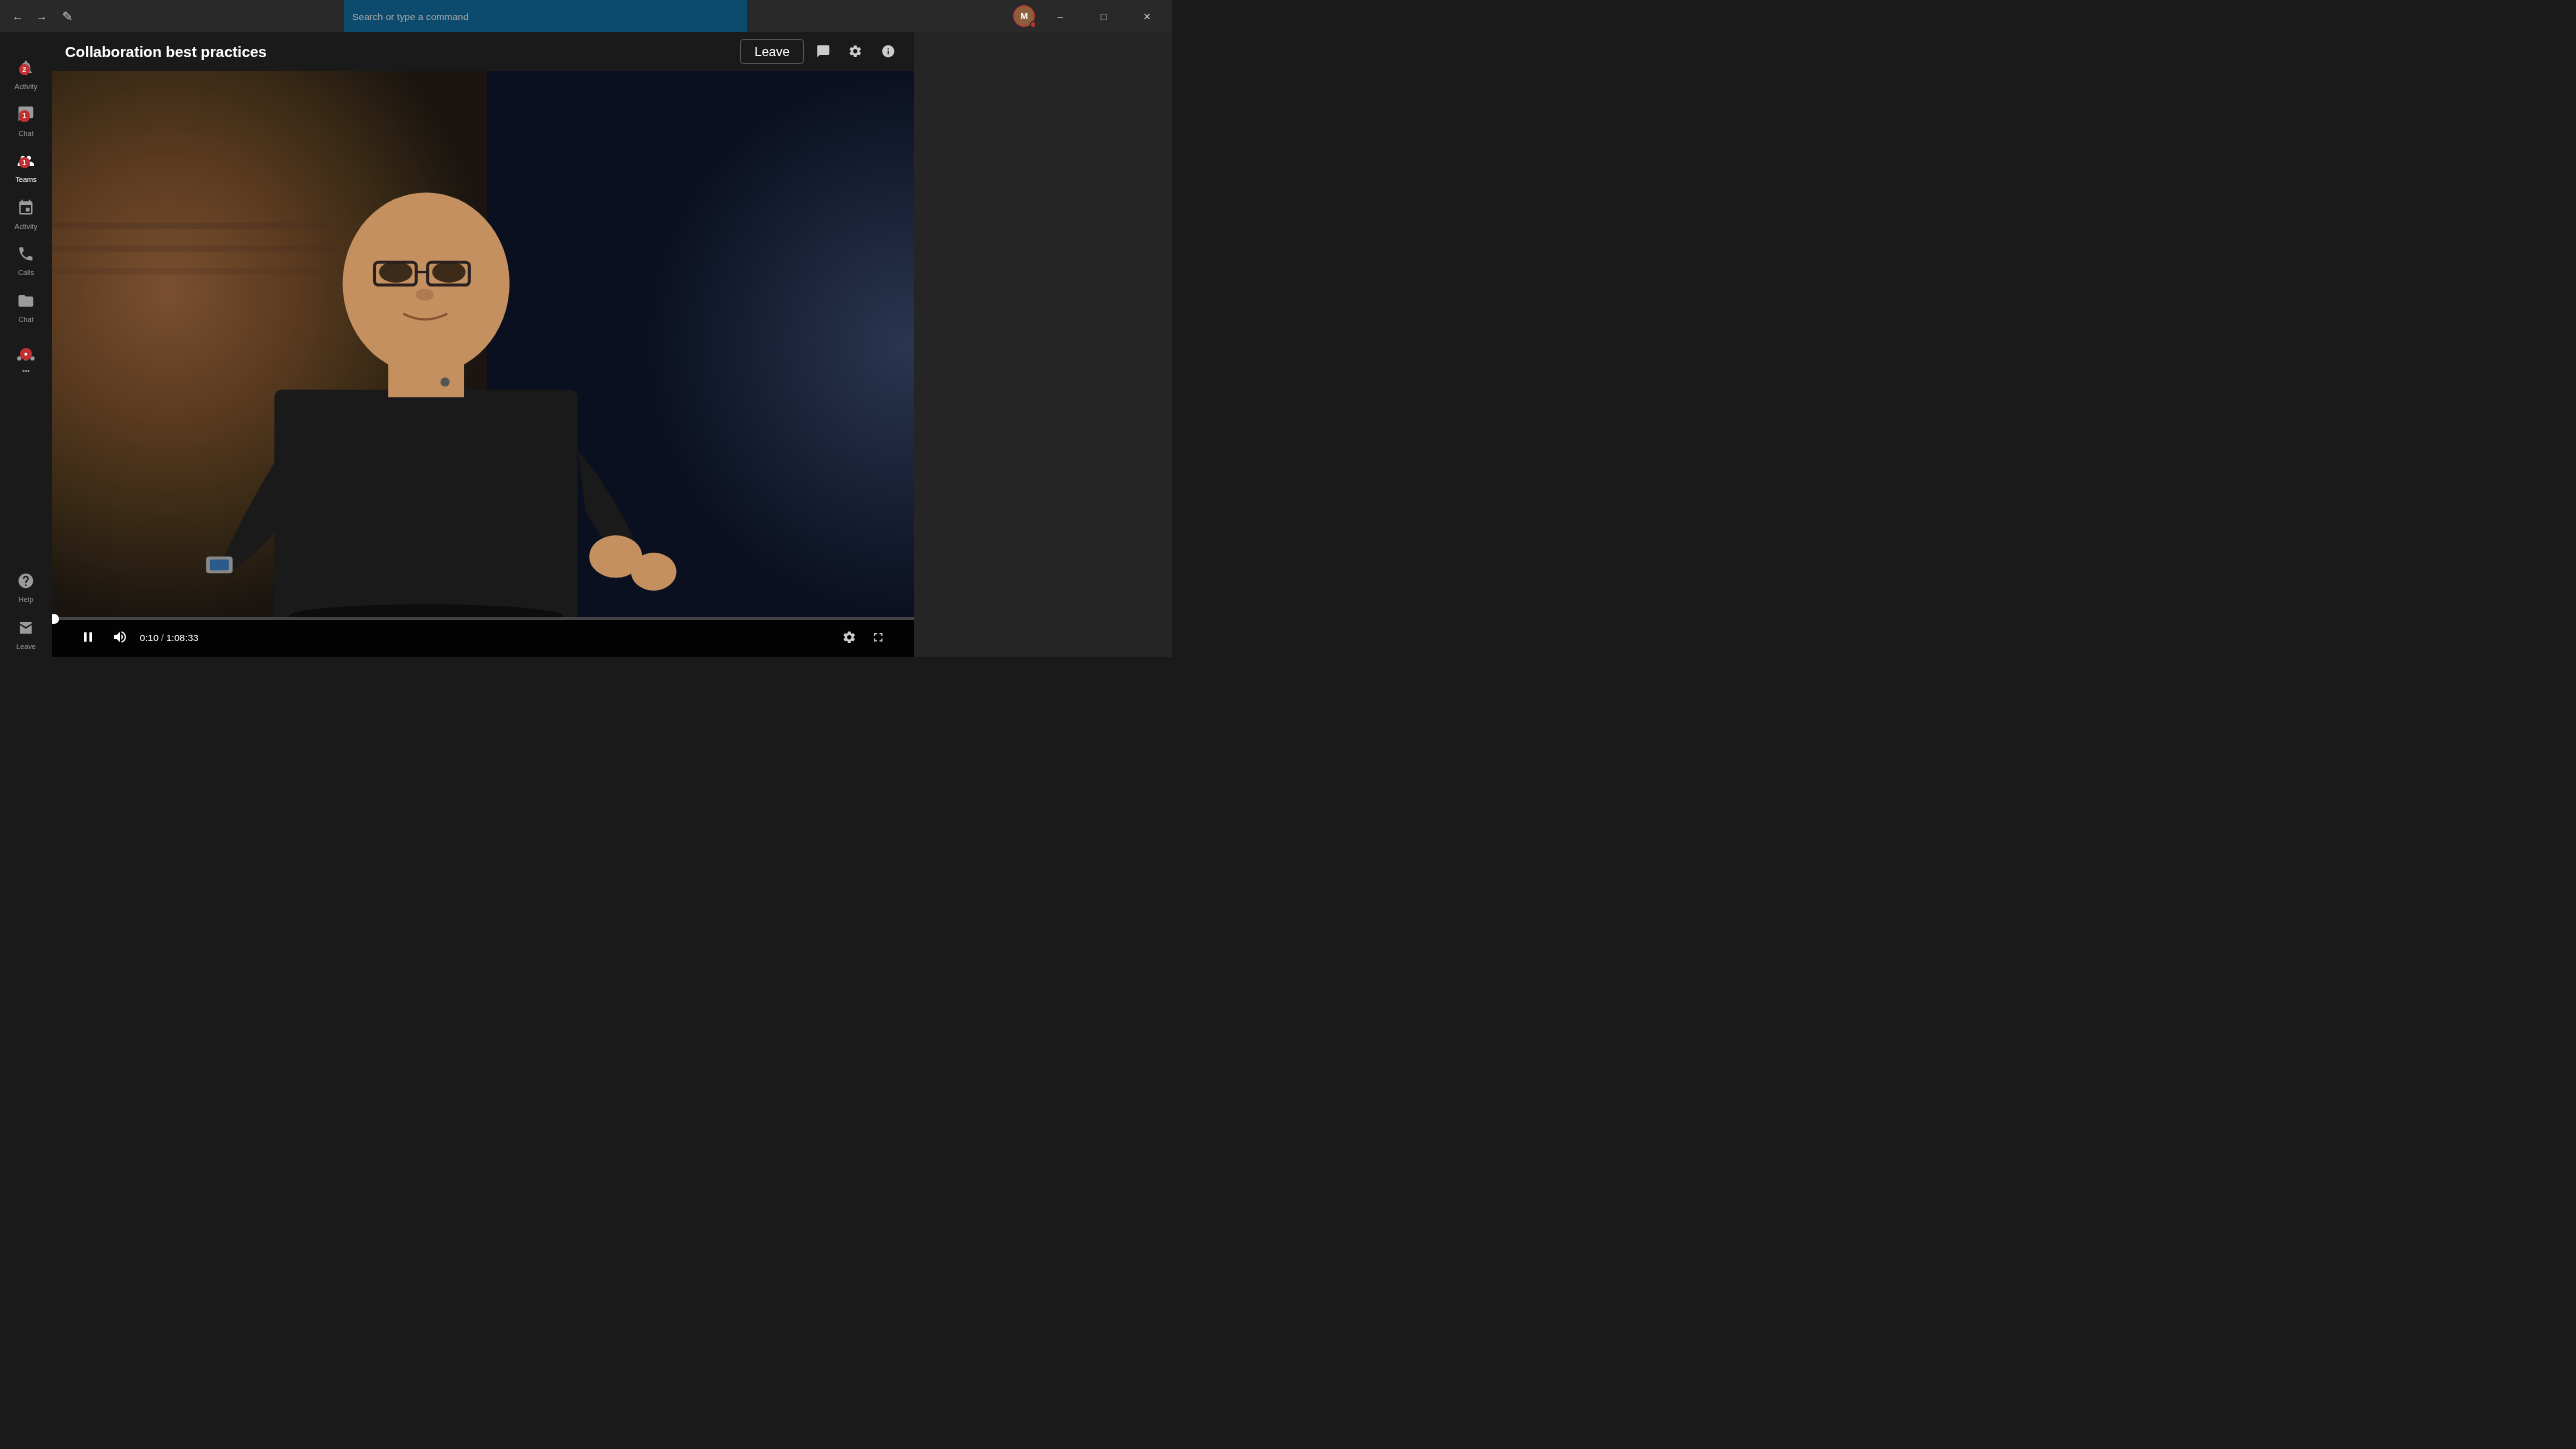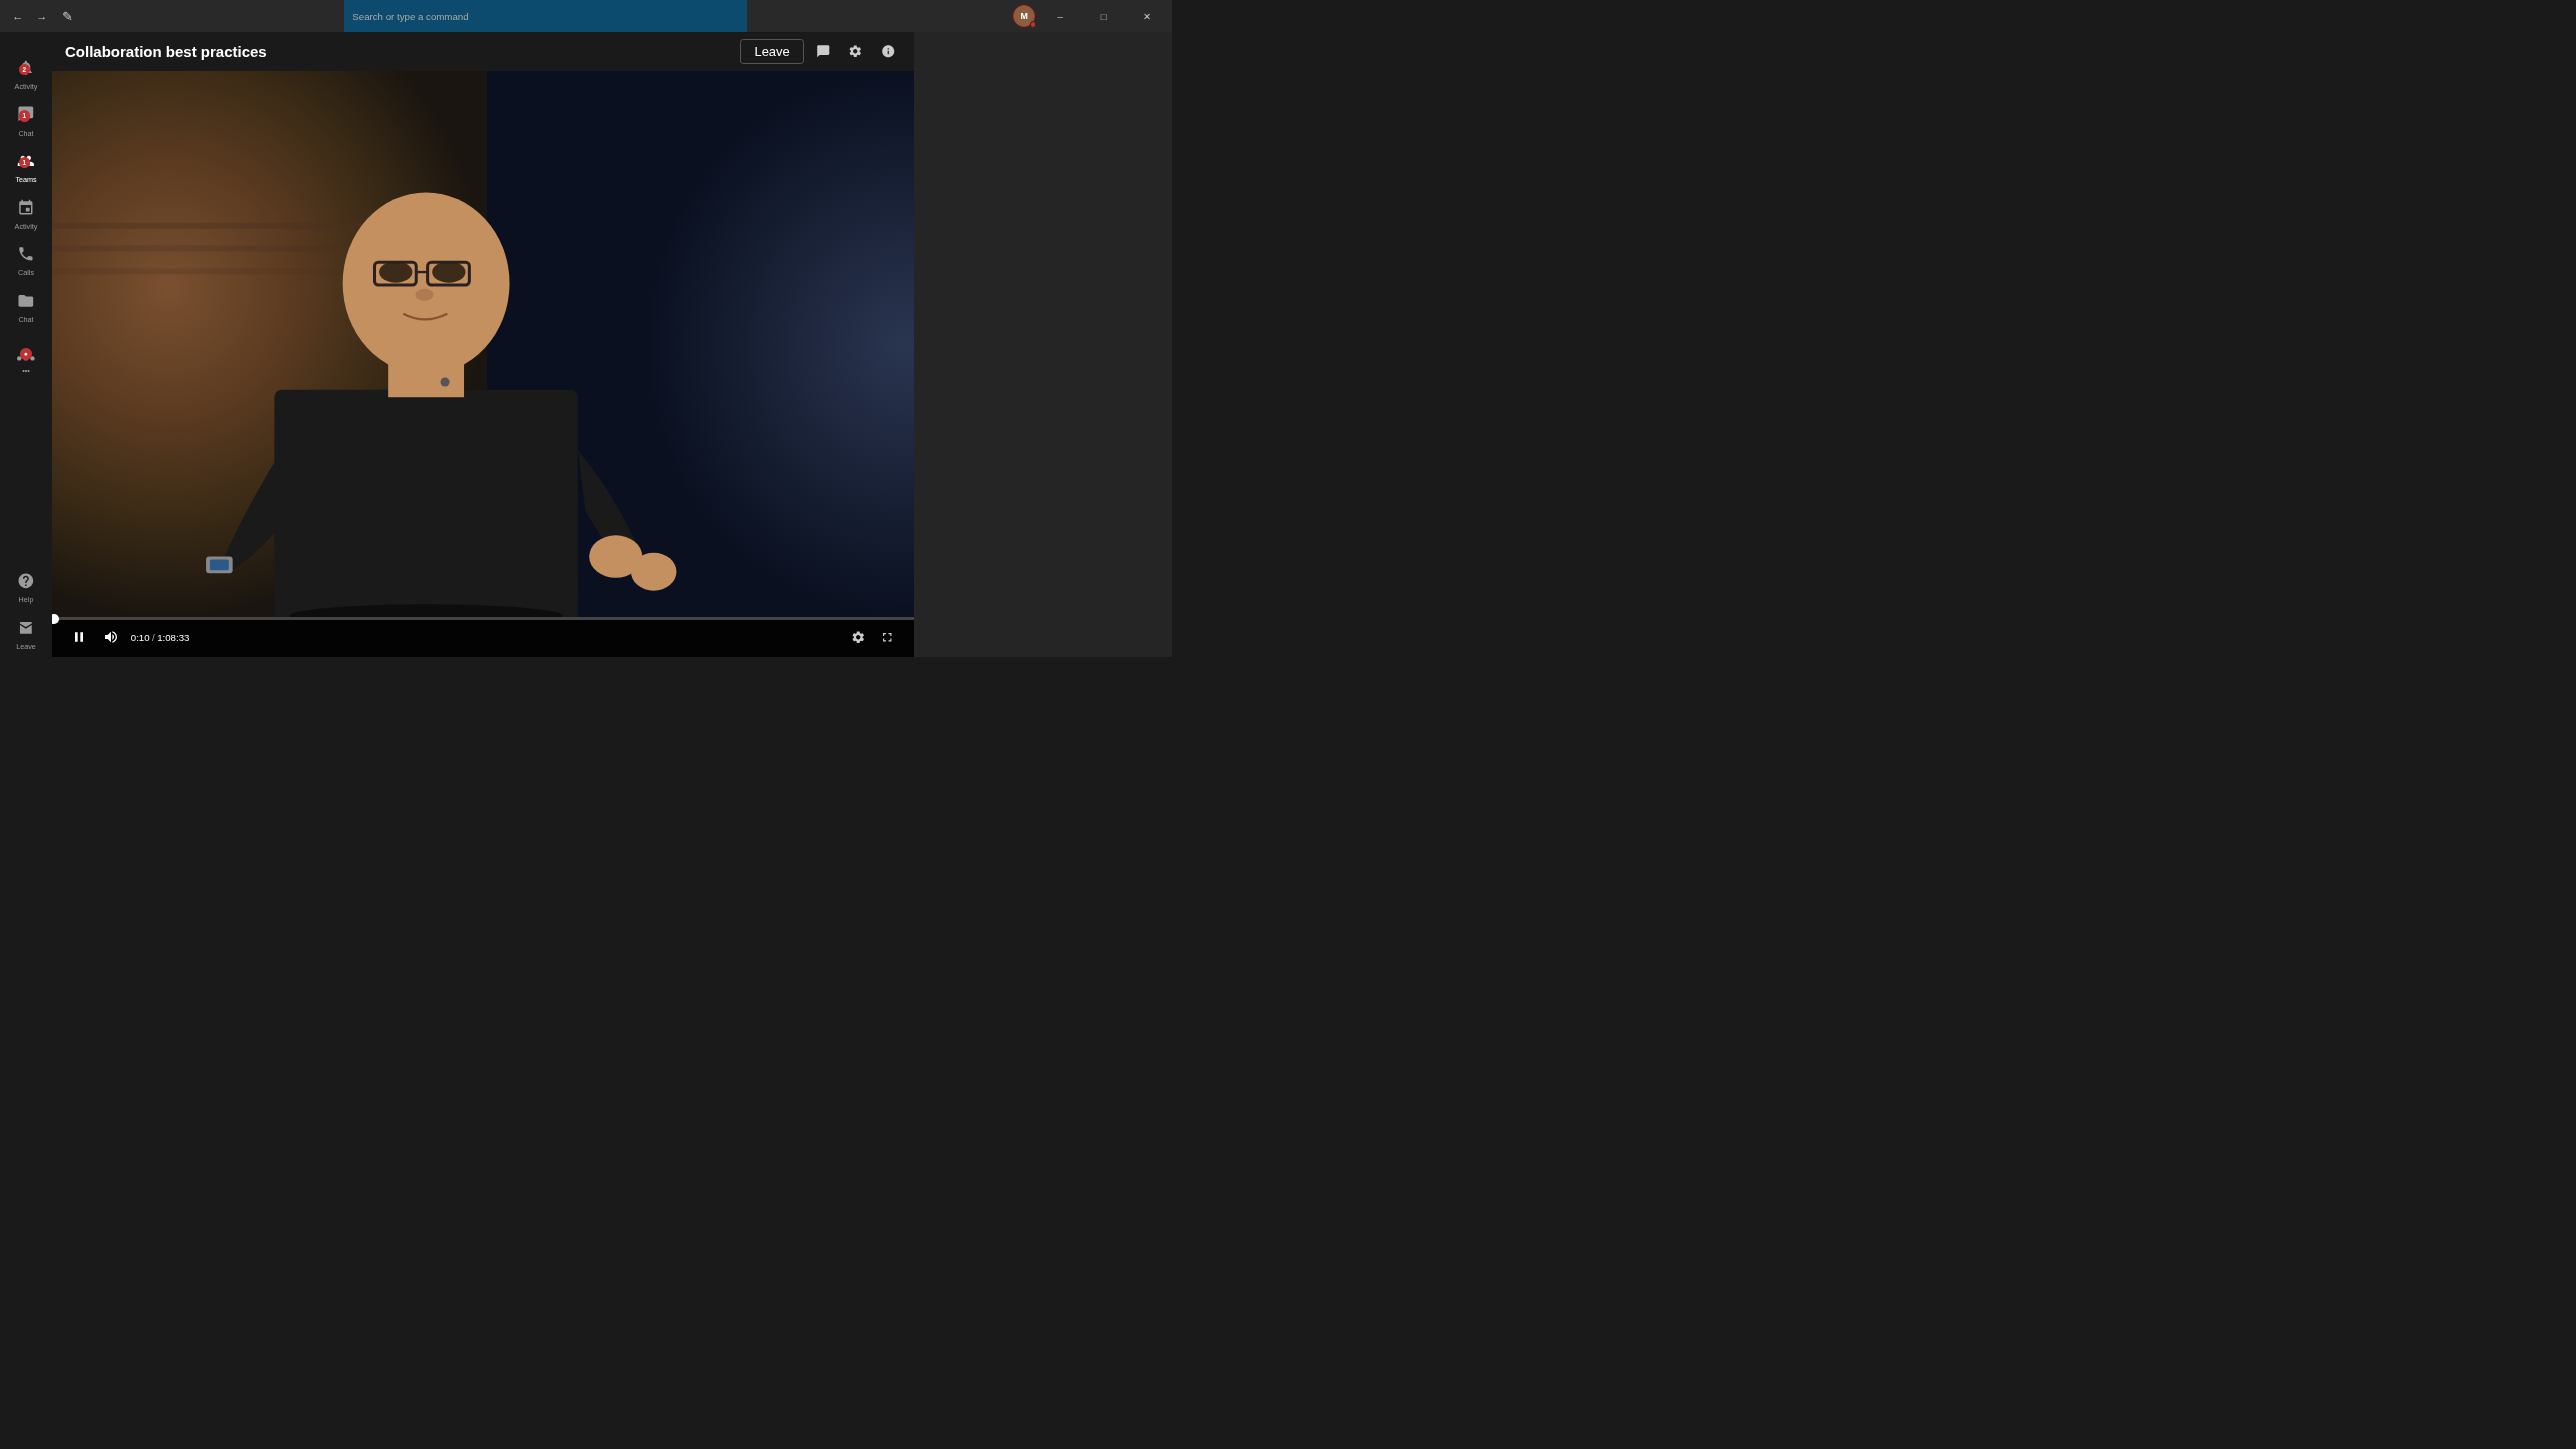--- a/index.html
+++ b/index.html
@@ -247,21 +247,21 @@
       background: linear-gradient(135deg, #3d2b1a 0%, #5a3820 20%, #7a4e2d 35%, #4a3322 50%, #2a3545 65%, #1a2535 80%, #0d1520 100%);
       position: relative;
     }
 
     
     .video-controls {
       height: 40px;
       background: rgba(0,0,0,0.85);
       display: flex;
       align-items: center;
-      padding: 0 14px;
+      padding: 0 23px;
       gap: 6.4px;
       flex-shrink: 0;
       position: relative;
     }
     .progress-bar-container {
       position: absolute;
       top: 0;
       left: 0;
       right: 0;
       height: 3.2px;

